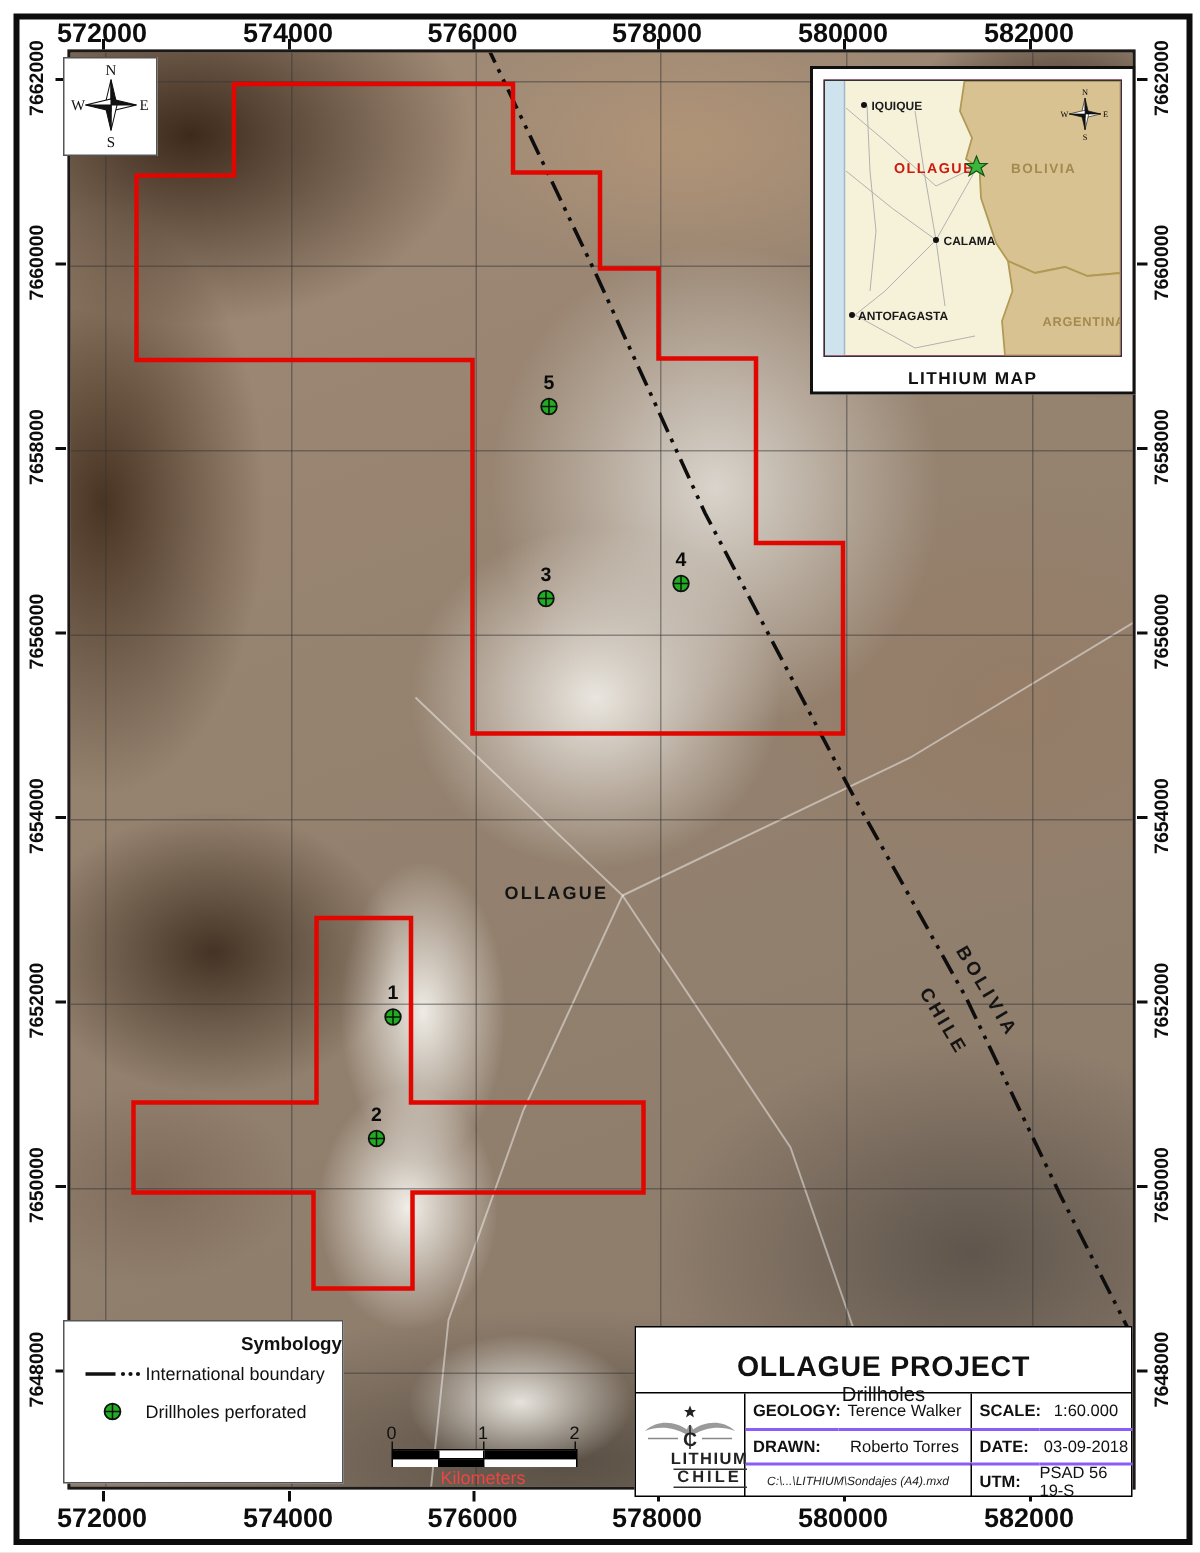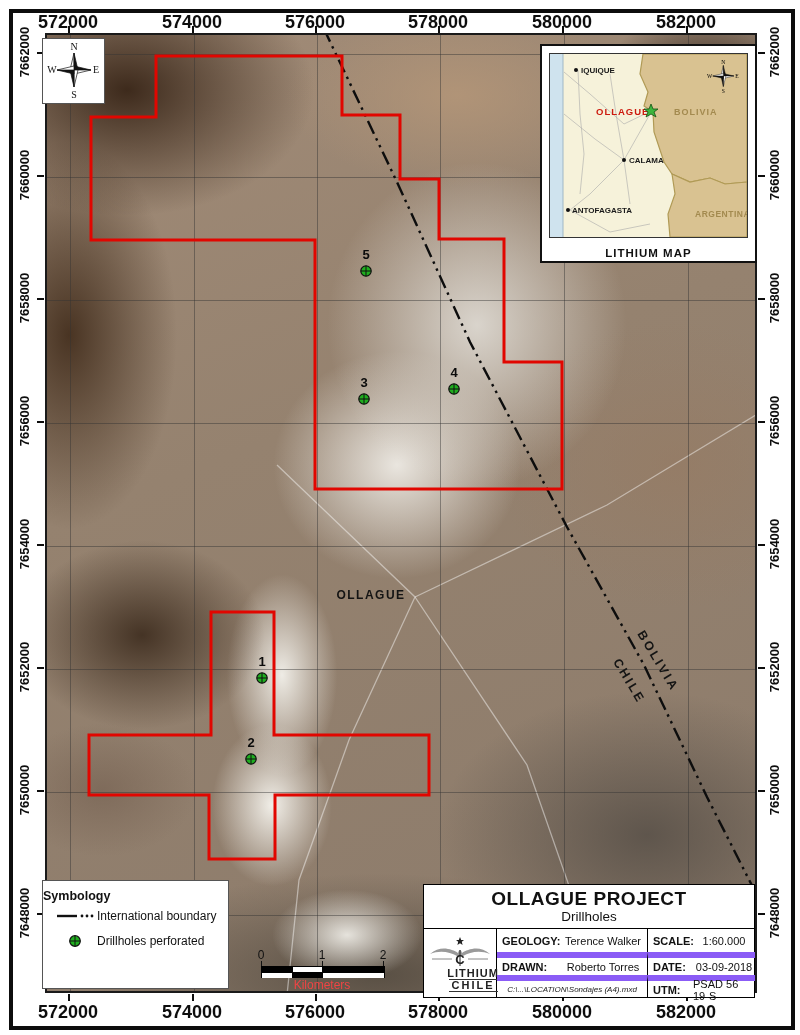--- a/index.html
+++ b/index.html
@@ -56,50 +56,50 @@
   .inset{position:absolute;left:540px;top:44px;width:217px;height:219px;background:#fff;
          border:2px solid #111;box-sizing:border-box;}
   .inset-map{position:absolute;left:7px;top:7px;width:199px;height:185px;border:1px solid #333;
              box-sizing:border-box;background:#ec4899;overflow:hidden;}
   .inset-caption{position:absolute;left:0;bottom:2px;width:100%;text-align:center;font-weight:bold;
                  font-size:11.5px;letter-spacing:1px;color:#111;}
 
   
   .legend{position:absolute;left:42px;top:880px;width:187px;height:109px;background:#fff;
           border:1px solid #555;box-sizing:border-box;}
-  .legend-title{text-align:left;font-weight:bold;font-size:12.5px;margin-top:8px;}
+  .legend-title{text-align:right;font-weight:bold;font-size:12.5px;margin-top:8px;}
   .legend-row{display:flex;align-items:center;height:25px;padding-left:10px;}
   .legend-icon{width:44px;display:flex;justify-content:center;align-items:center;}
   .legend-label{font-size:12px;color:#111;}
 
   
   .scalebar{position:absolute;left:254px;top:948px;width:140px;height:46px;}
   .sb-num{position:absolute;top:0;transform:translateX(-50%);font-size:12px;color:#111;}
   .sb-tick{position:absolute;top:13px;width:1px;height:5px;background:#111;}
   .sb-bar{position:absolute;left:7px;top:18px;width:122px;height:10px;border:1px solid #000;box-sizing:content-box;}
   .sb-row{display:flex;height:5px;}
   .sb-seg{height:5px;box-sizing:border-box;}
   .sb-unit{position:absolute;left:7px;top:30px;width:122px;text-align:center;font-size:12px;color:#ef4444;}
 
   
   .titleblock{position:absolute;left:423px;top:884px;width:332px;height:114px;background:#fff;
               border:1px solid #000;box-sizing:border-box;}
   .tb-header{height:44px;border-bottom:1px solid #000;text-align:center;box-sizing:border-box;}
-  .tb-title{font-weight:bold;font-size:19px;letter-spacing:.5px;padding-top:3px;}
+  .tb-title{font-weight:bold;font-size:19px;letter-spacing:.5px;padding-top:16px;}
   .tb-subtitle{font-size:13.5px;margin-top:-1px;}
   .tb-body{display:flex;height:69px;}
   .tb-logo{width:73px;border-right:1px solid #000;box-sizing:border-box;display:flex;flex-direction:column;
            align-items:center;justify-content:center;}
   .logo-word{font-weight:bold;font-size:11px;letter-spacing:1px;color:#222;line-height:11px;margin-left:26px;}
   .logo-chile{border-top:1.5px solid #333;border-bottom:1.5px solid #333;padding:0 3px;letter-spacing:2px;}
   .tb-grid{display:grid;grid-template-columns:62px 88px 46px 62px;grid-auto-rows:23px;flex:1;}
   .tb-cell{font-size:11px;display:flex;align-items:center;box-sizing:border-box;}
   .tb-key{font-weight:bold;padding-left:5px;}
   .tb-val{justify-content:center;}
-  .tb-row2{border-top:6px solid #8b5cf6;}
+  .tb-row2{border-top:2px solid #8b5cf6;}
   .tb-colsep{border-left:1px solid #000;}
   .tb-path{grid-column:1/3;font-style:italic;font-size:8px;justify-content:center;color:#222;}
 </style>
 </head>
 <body>
 
 <div class="page">
   <div class="outer-border"></div>
 
   <div class="map-frame">
@@ -372,19 +372,19 @@
         <div class="tb-cell tb-key">GEOLOGY:</div>
         <div class="tb-cell tb-val">Terence Walker</div>
         <div class="tb-cell tb-key tb-colsep">SCALE:</div>
         <div class="tb-cell tb-val">1:60.000</div>
 
         <div class="tb-cell tb-key tb-row2">DRAWN:</div>
         <div class="tb-cell tb-val tb-row2">Roberto Torres</div>
         <div class="tb-cell tb-key tb-row2 tb-colsep">DATE:</div>
         <div class="tb-cell tb-val tb-row2">03-09-2018</div>
 
-        <div class="tb-cell tb-path tb-row2">C:\...\LOCATION\Sondajes (A4).mxd</div>
+        <div class="tb-cell tb-path tb-row2">C:\...\LITHIUM\Sondajes (A4).mxd</div>
         <div class="tb-cell tb-key tb-row2 tb-colsep">UTM:</div>
         <div class="tb-cell tb-val tb-row2">PSAD 56 19-S</div>
       </div>
     </div>
   </div>
 </div>
 
 </body></html>

